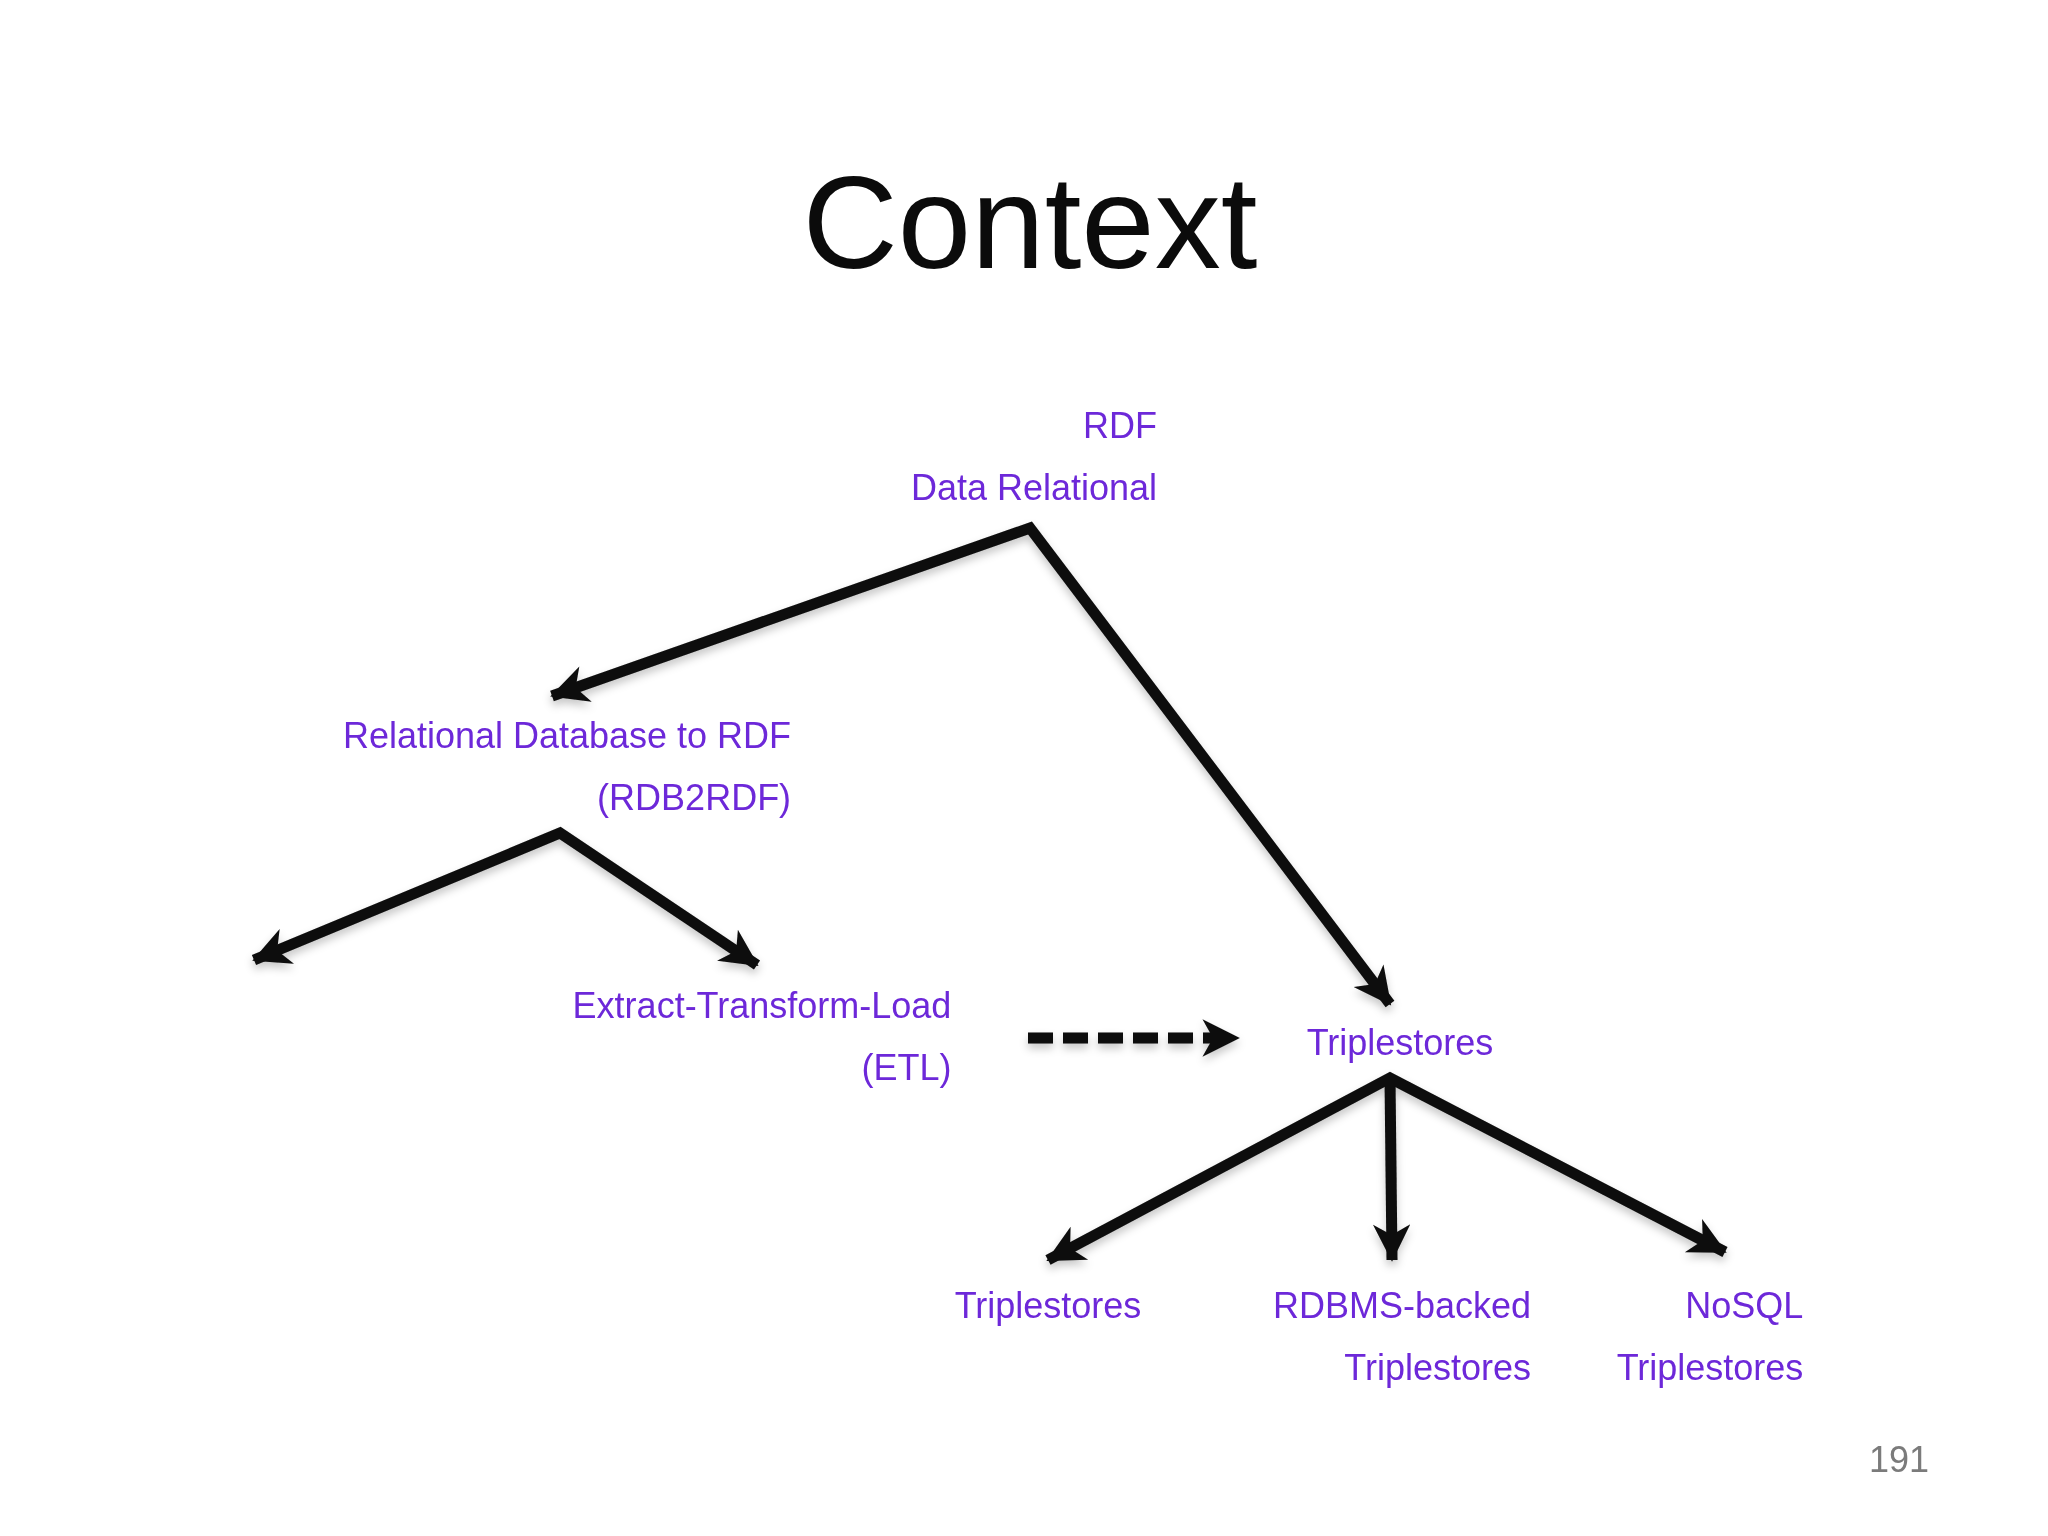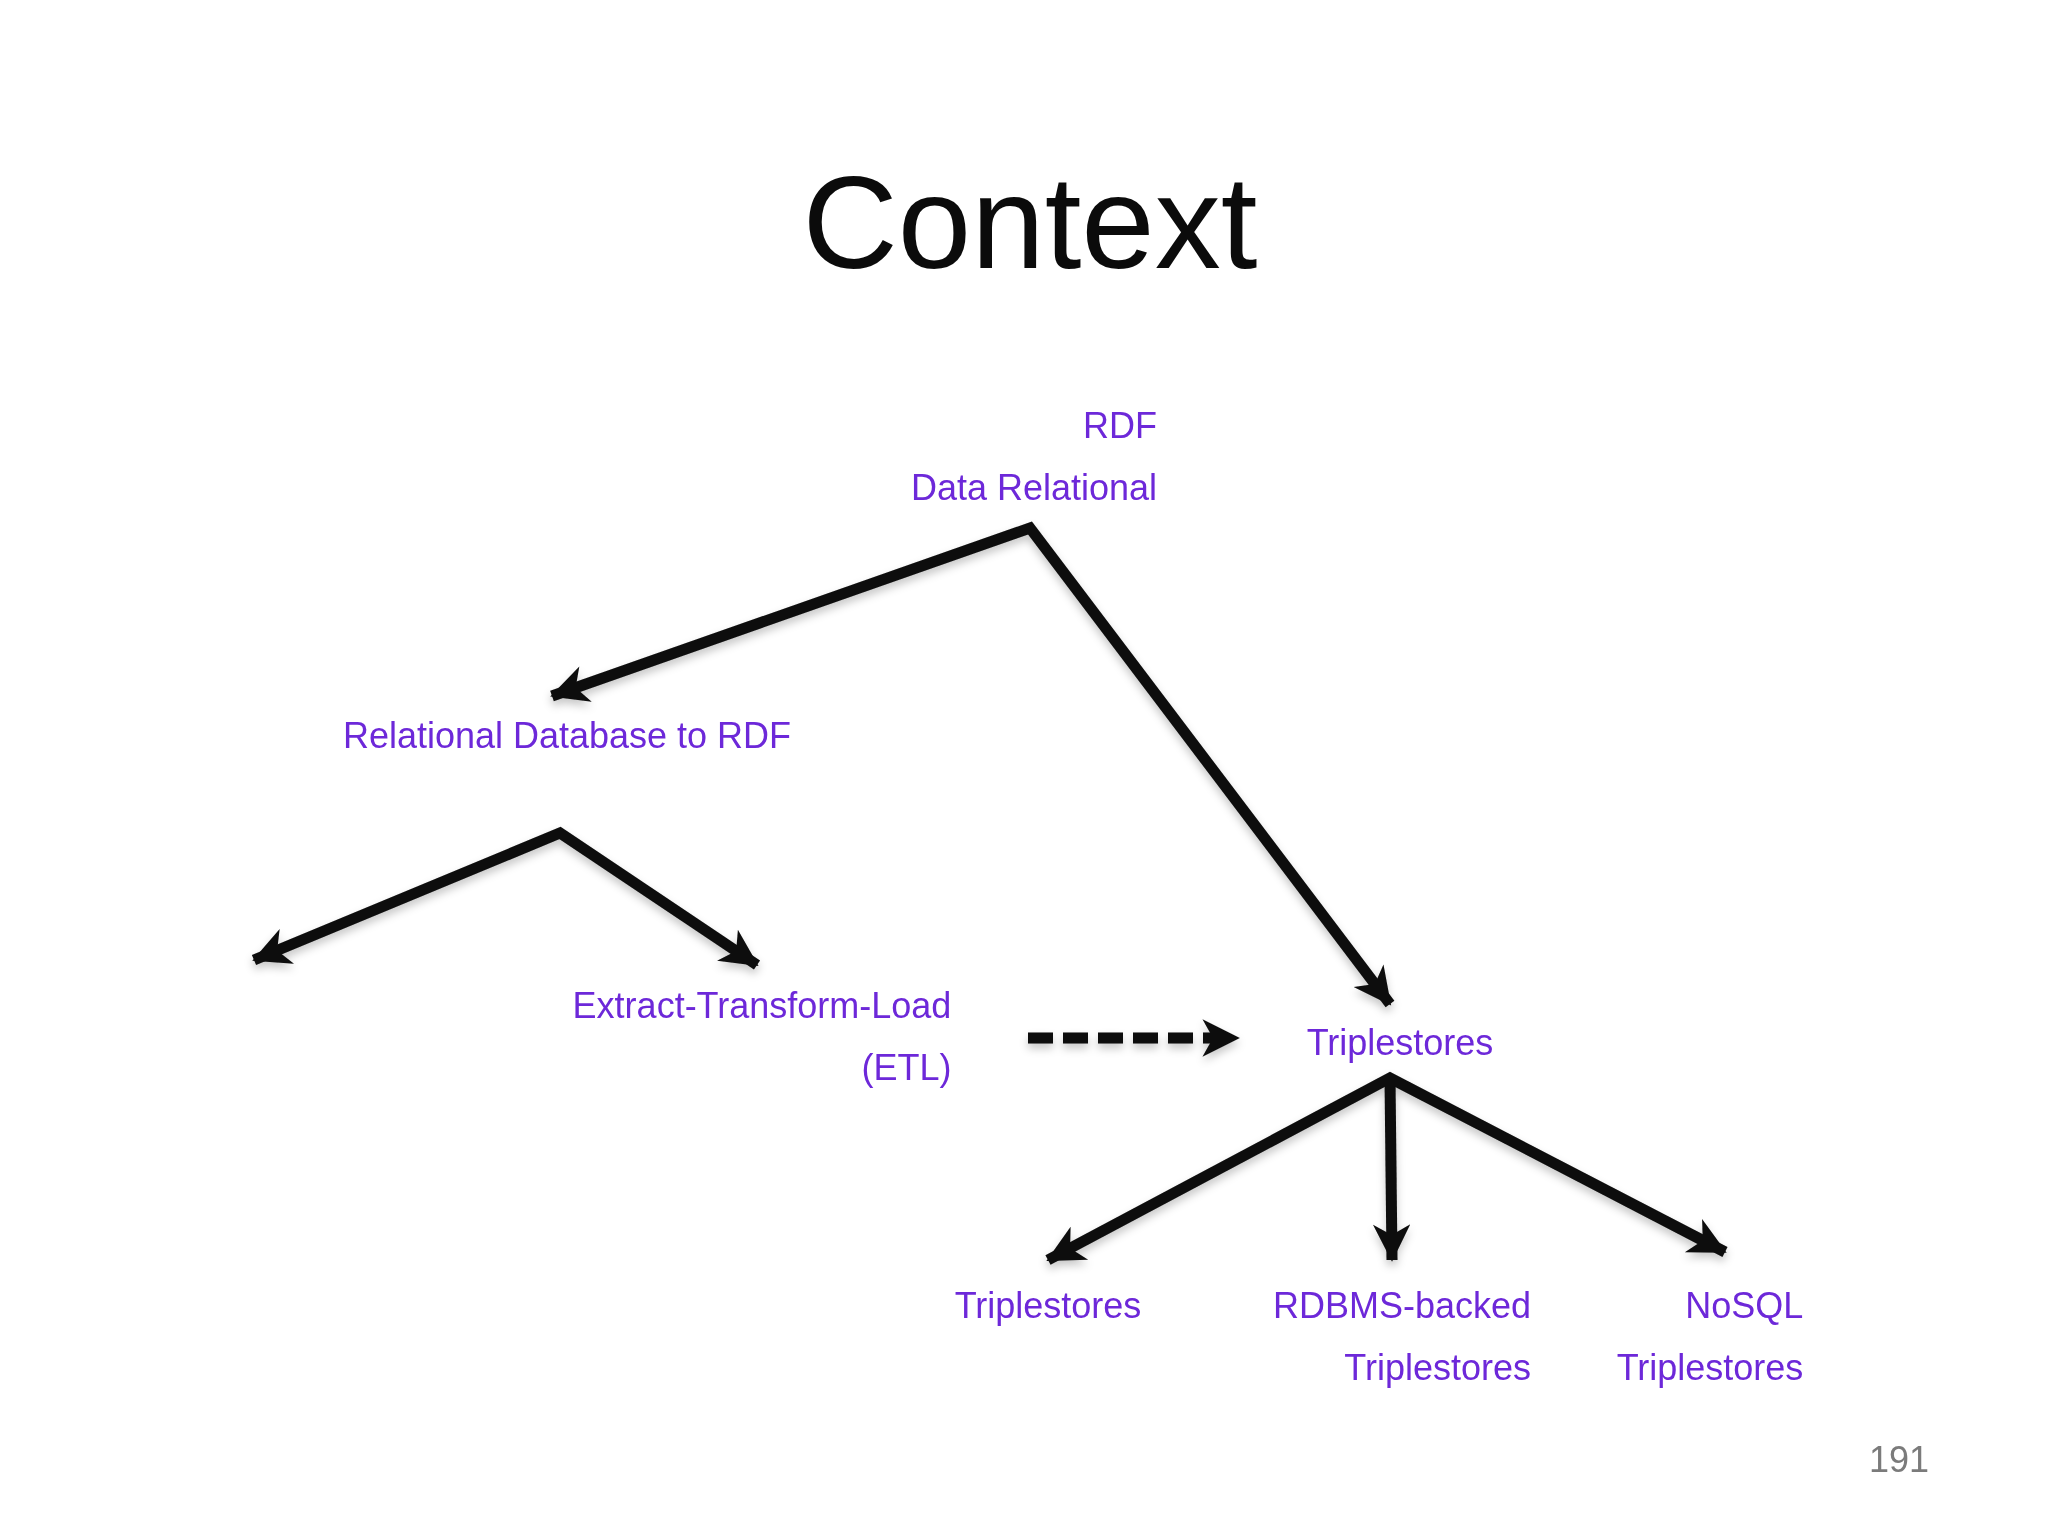--- a/index.html
+++ b/index.html
@@ -86,20 +86,21 @@
 
   <div class="slide-title">Context</div>
 
   <div class="node node-root">
     <span>RDF</span>
     <span>Data Relational</span>
   </div>
 
   <div class="node node-rdb2rdf">
     <span>Relational Database to RDF</span>
+    <span>(RDB2RDF)</span>
   </div>
 
 
   <div class="node node-etl">
     <span>Extract-Transform-Load</span>
     <span>(ETL)</span>
   </div>
 
   <div class="node node-triplestores">
     <span>Triplestores</span>

